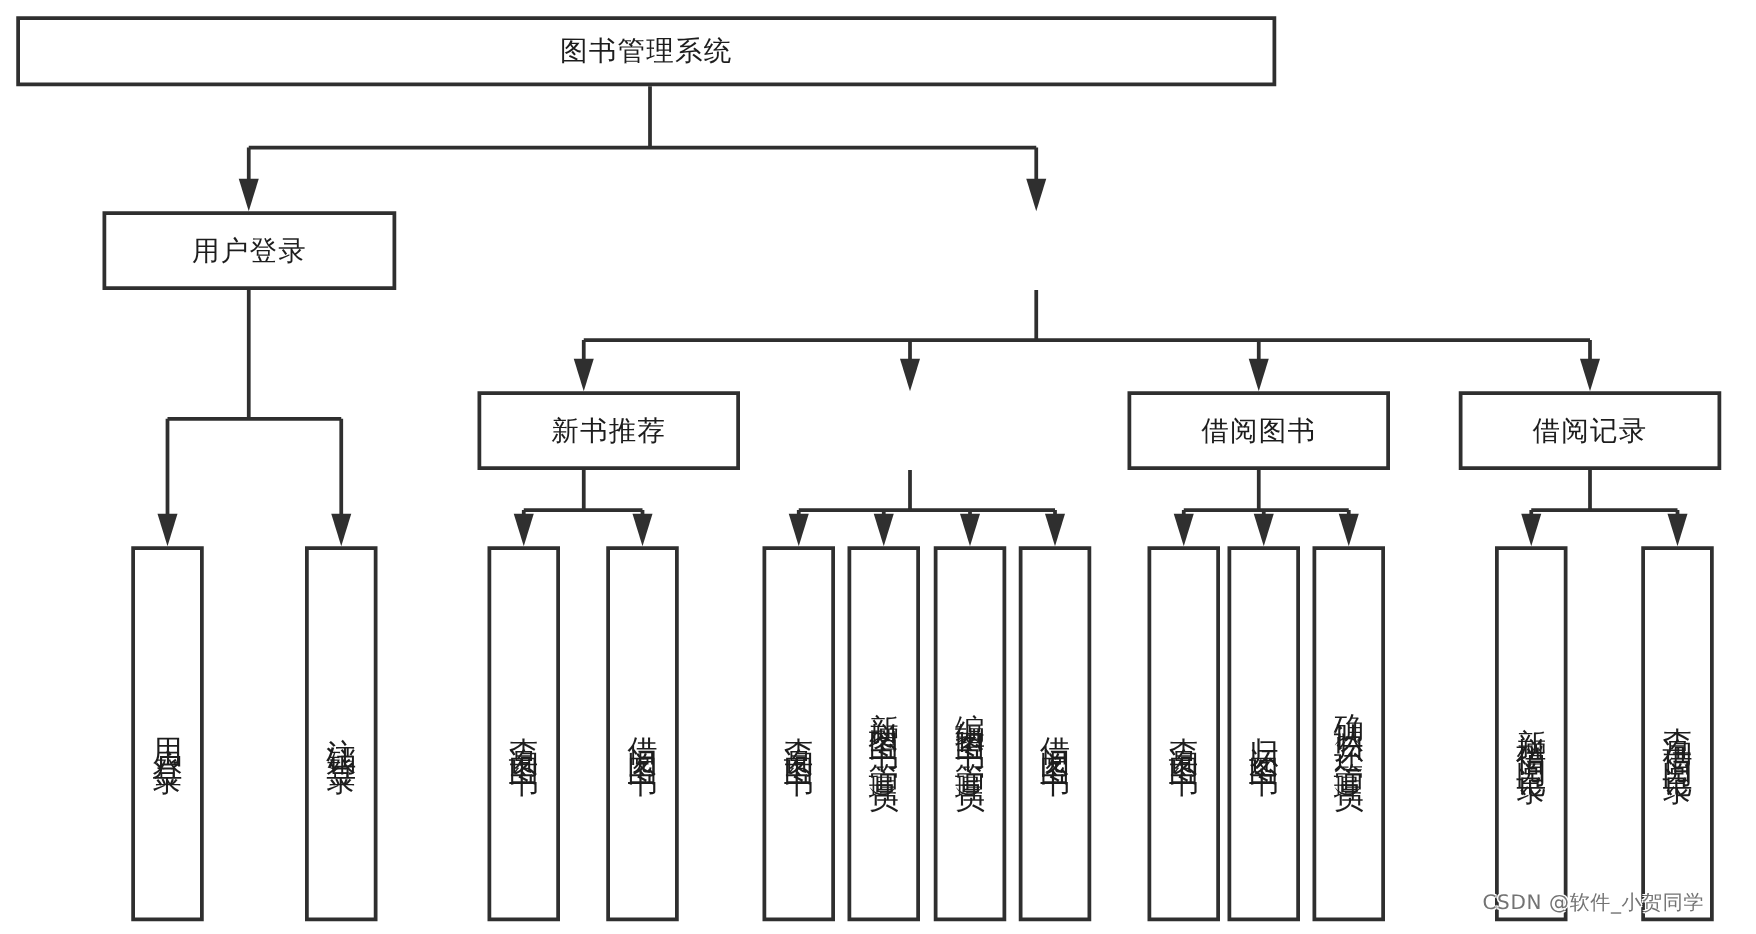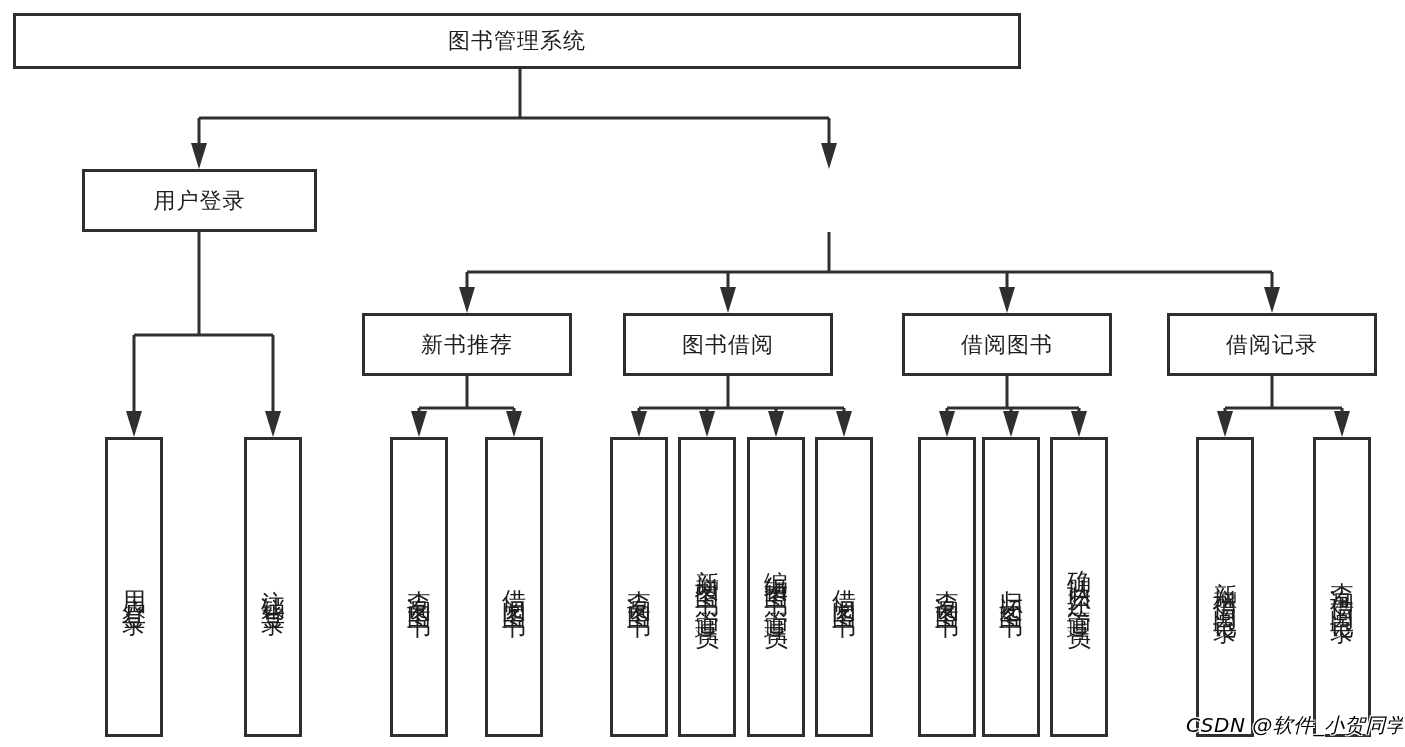--- a/index.html
+++ b/index.html
@@ -26,27 +26,26 @@
   .box.leaf{
     writing-mode:vertical-rl;
     font-size:24px;
     letter-spacing:8px;
     line-height:1;
   }
   .box.leaf span{display:block;}
   .watermark{
     position:absolute;
     left:1186px;top:712px;
-    font-size:20px;
-    color:#000000;
+    font-size:16px;
+    color:#737373;
     letter-spacing:0.5px;
     white-space:nowrap;
     text-shadow:1px 1px 0 #ffffff,-1px -1px 0 #ffffff,1px -1px 0 #ffffff,-1px 1px 0 #ffffff;
     z-index:5;
-    font-style:italic;
   }
 </style>
 </head>
 <body>
 
 <div class="canvas">
 
   <svg class="connectors" viewBox="0 0 1405 747" xmlns="http://www.w3.org/2000/svg">
     <path fill="none" stroke="#2f2f2f" stroke-width="3" d="
       M520 68 V118 M199 118 H829 M199 118 V144 M829 118 V144
@@ -80,25 +79,22 @@
   </svg>
 
   <div class="box h" style="left:13px;top:13px;width:1008px;height:56px">
     <span>图书管理系统</span>
   </div>
 
   <div class="box h" style="left:82px;top:169px;width:235px;height:63px">
     <span>用户登录</span>
   </div>
 
-  <div class="box h" style="left:362px;top:313px;width:210px;height:63px">
+  <div class="box h" style="left:382px;top:313px;width:210px;height:63px">
     <span>新书推荐</span>
-  </div>
-  <div class="box h" style="left:623px;top:313px;width:210px;height:63px">
-    <span>图书借阅</span>
   </div>
   <div class="box h" style="left:902px;top:313px;width:210px;height:63px">
     <span>借阅图书</span>
   </div>
   <div class="box h" style="left:1167px;top:313px;width:210px;height:63px">
     <span>借阅记录</span>
   </div>
 
   <div class="box leaf" style="left:105px;top:437px;width:58px;height:300px">
     <span>用户登录</span>

